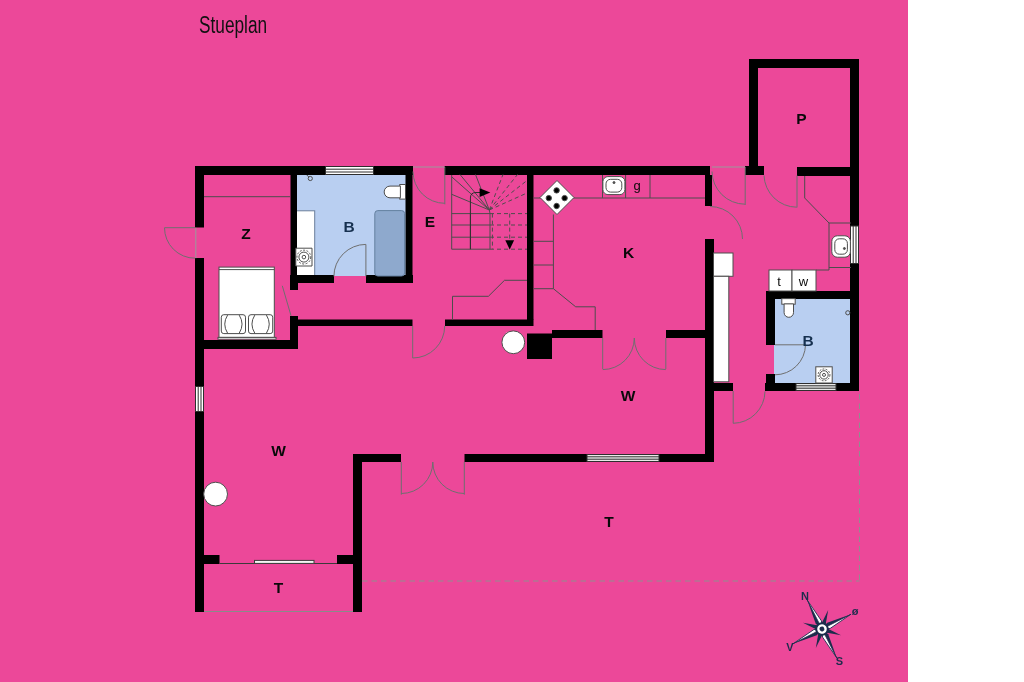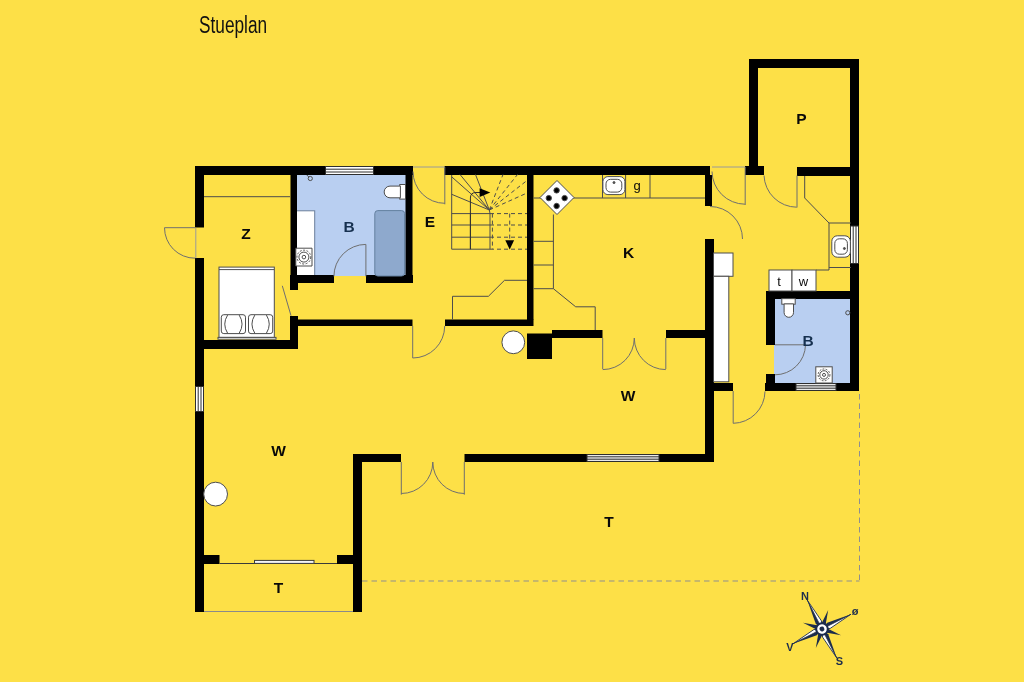--- a/index.html
+++ b/index.html
@@ -1,16 +1,16 @@
 <!DOCTYPE html>
 <html><head>
 <meta charset="utf-8">
 <style>
   html,body{margin:0;padding:0;background:#fff;}
-  .page{position:relative;width:1024px;height:682px;background:#fde047;overflow:hidden;
+  .page{position:relative;width:908px;height:682px;background:#ec4899;overflow:hidden;
         font-family:"Liberation Sans", sans-serif;}
   svg{position:absolute;left:0;top:0;}
   .ttl{position:absolute;left:199px;top:12px;font-size:23px;color:#111;
        transform:scaleX(.75);transform-origin:0 50%;letter-spacing:0px;}
 </style>
 </head>
 <body>
 <div class="page">
 
 <div class="ttl">Stueplan</div>

